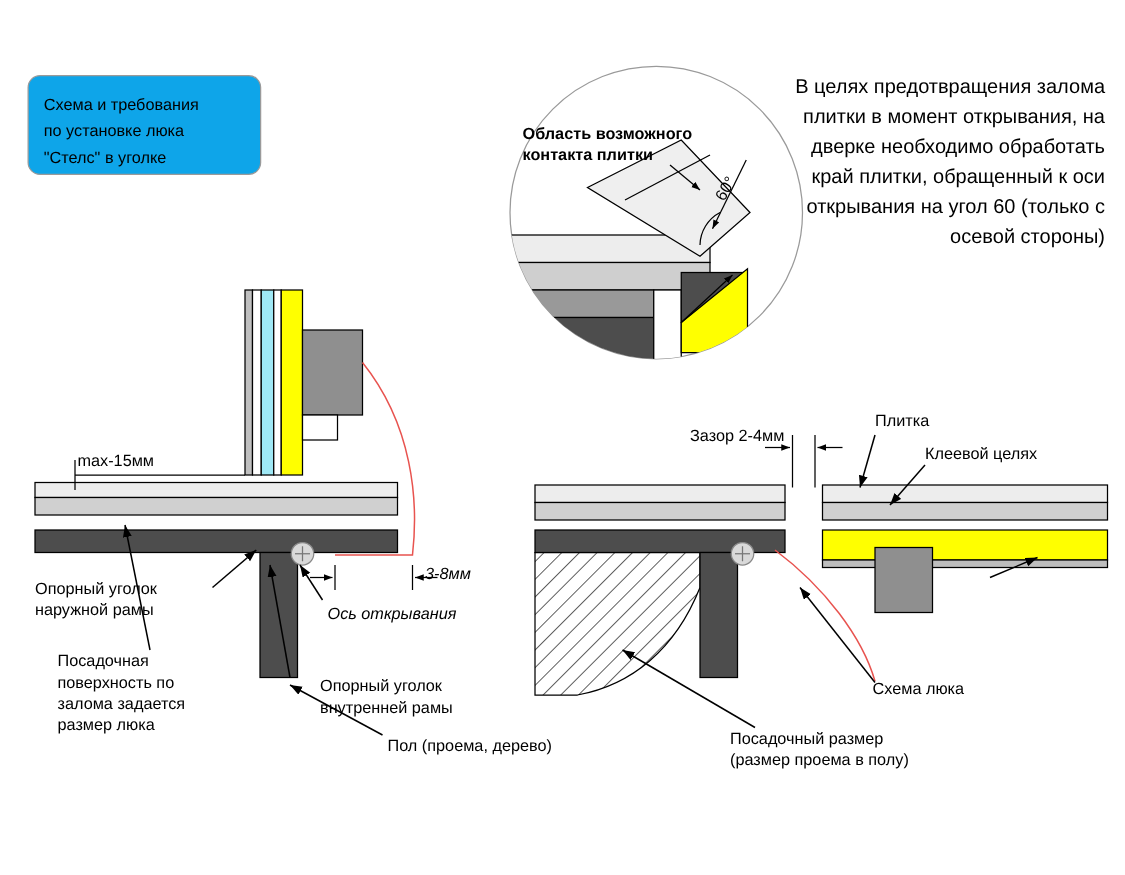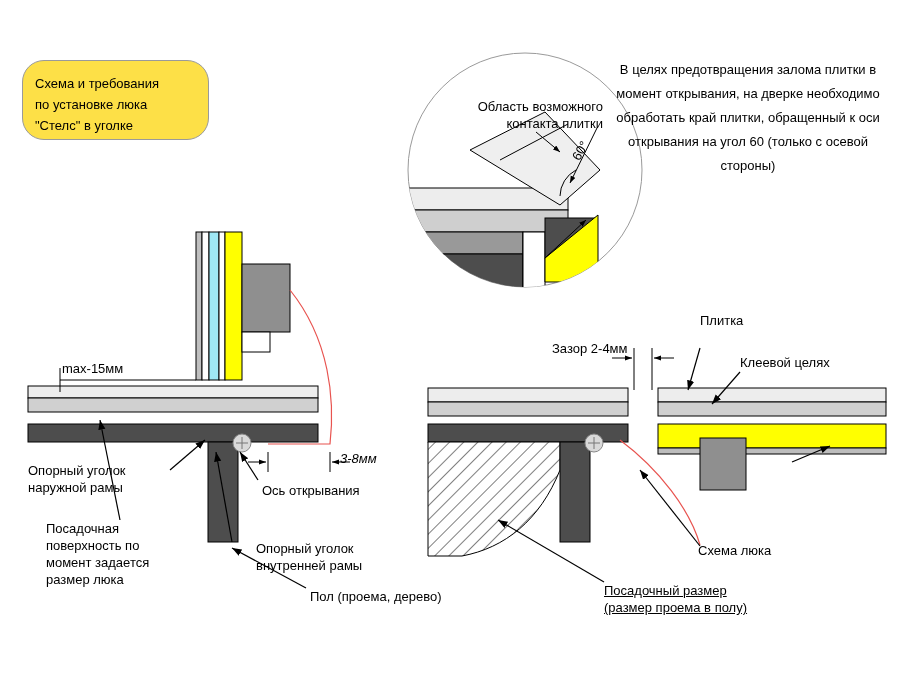--- a/index.html
+++ b/index.html
@@ -4,27 +4,27 @@
 <style>
   html,body{margin:0;padding:0;}
   body{
     width:900px;height:700px;background:#ffffff;
     font-family:"Liberation Sans", sans-serif;
     position:relative;overflow:hidden;color:#000;
   }
   .stage{position:absolute;left:0;top:0;width:900px;height:700px;}
   svg.layer{position:absolute;left:0;top:0;width:900px;height:700px;}
   .lbl{position:absolute;font-size:13px;line-height:17px;color:#000;white-space:pre;}
-  .lbl.c{text-align:right;}
+  .lbl.c{text-align:left;font-weight:bold;}
   .titlebox{
     position:absolute;left:22px;top:60px;width:185px;height:78px;
-    border:1px solid #9a9a9a;border-radius:22px;background:#fde047;
+    border:1px solid #9a9a9a;border-radius:10px;background:#0ea5e9;
   }
   .titlebox .t{position:absolute;left:12px;top:12px;font-size:13px;line-height:21px;white-space:pre;}
-  .note{position:absolute;left:612px;top:58px;width:272px;font-size:13px;line-height:24px;text-align:center;}
+  .note{position:absolute;left:612px;top:58px;width:272px;font-size:16px;line-height:24px;text-align:right;}
 </style>
 </head>
 <body>
 
 <div class="stage">
 
   <svg class="layer" viewBox="0 0 900 700">
     <defs>
       <marker id="arrHead" markerWidth="9" markerHeight="9" refX="8" refY="3" orient="auto" markerUnits="strokeWidth">
         <path d="M0,0 L8,3 L0,6 z" fill="#000"></path>
@@ -151,29 +151,29 @@
   <div class="note">В целях предотвращения залома плитки в момент открывания, на дверке необходимо обработать край плитки, обращенный к оси открывания на угол 60 (только с осевой стороны)</div>
 
   <div class="lbl c" style="left:418px;top:98px;width:185px;">Область возможного
 контакта плитки</div>
   <div class="lbl" style="left:568px;top:155px;transform:rotate(-60deg);transform-origin:left top;">60°</div>
 
   <div class="lbl" style="left:62px;top:360px;">max-15мм</div>
   <div class="lbl" style="left:340px;top:450px;font-style:italic;">3-8мм</div>
   <div class="lbl" style="left:28px;top:462px;">Опорный уголок
 наружной рамы</div>
-  <div class="lbl" style="left:262px;top:482px;">Ось открывания</div>
+  <div class="lbl" style="left:262px;top:482px;font-style:italic;">Ось открывания</div>
   <div class="lbl" style="left:46px;top:520px;">Посадочная
 поверхность по
-момент задается
+залома задается
 размер люка</div>
   <div class="lbl" style="left:256px;top:540px;">Опорный уголок
 внутренней рамы</div>
   <div class="lbl" style="left:310px;top:588px;">Пол (проема, дерево)</div>
 
   <div class="lbl" style="left:512px;top:340px;margin-left:40px;">Зазор 2-4мм</div>
-  <div class="lbl" style="left:700px;top:312px;">Плитка</div>
+  <div class="lbl" style="left:700px;top:328px;">Плитка</div>
   <div class="lbl" style="left:740px;top:354px;">Клеевой целях</div>
   <div class="lbl" style="left:698px;top:542px;">Схема люка</div>
-  <div class="lbl" style="left:604px;top:582px;text-decoration:underline;">Посадочный размер
+  <div class="lbl" style="left:584px;top:582px;">Посадочный размер
 (размер проема в полу)</div>
 
 </div>
 
 </body></html>

